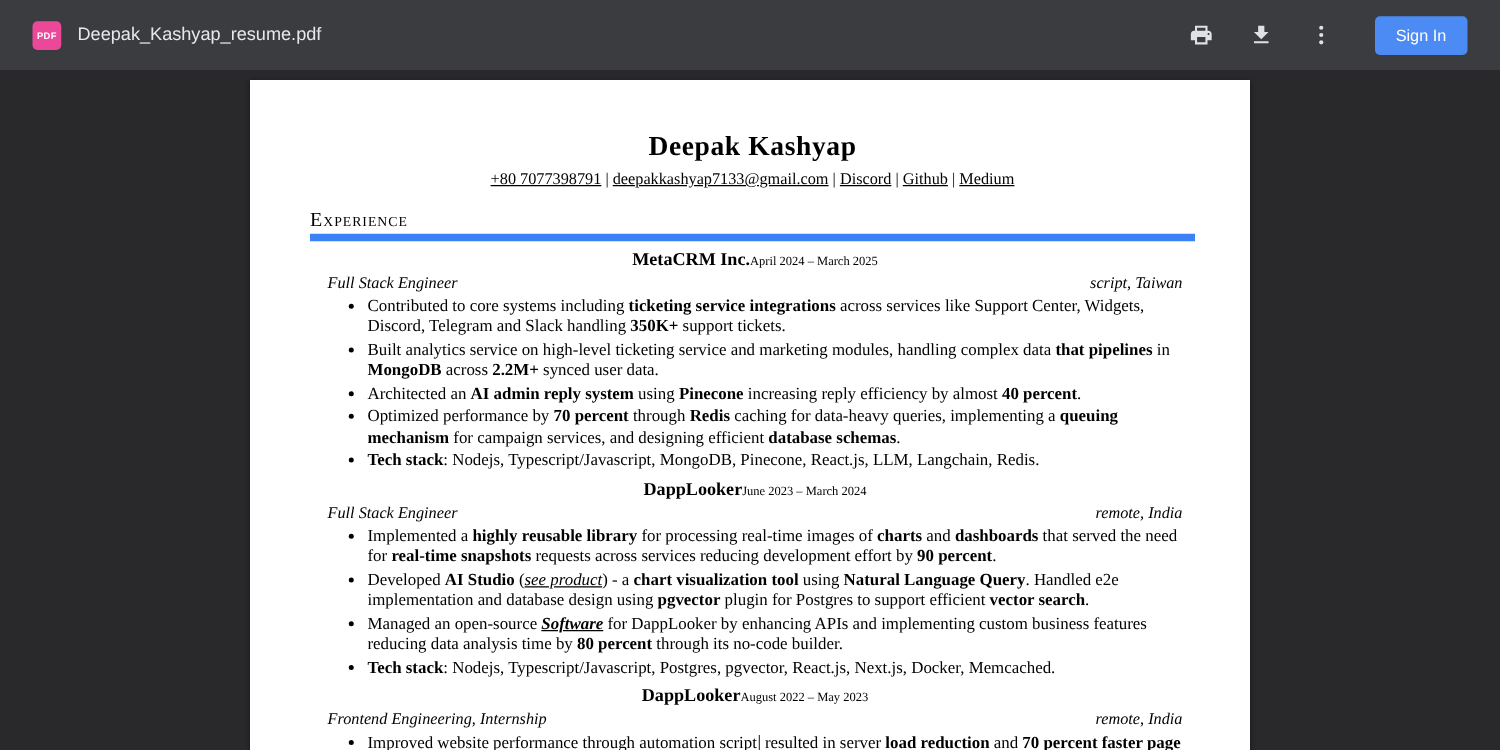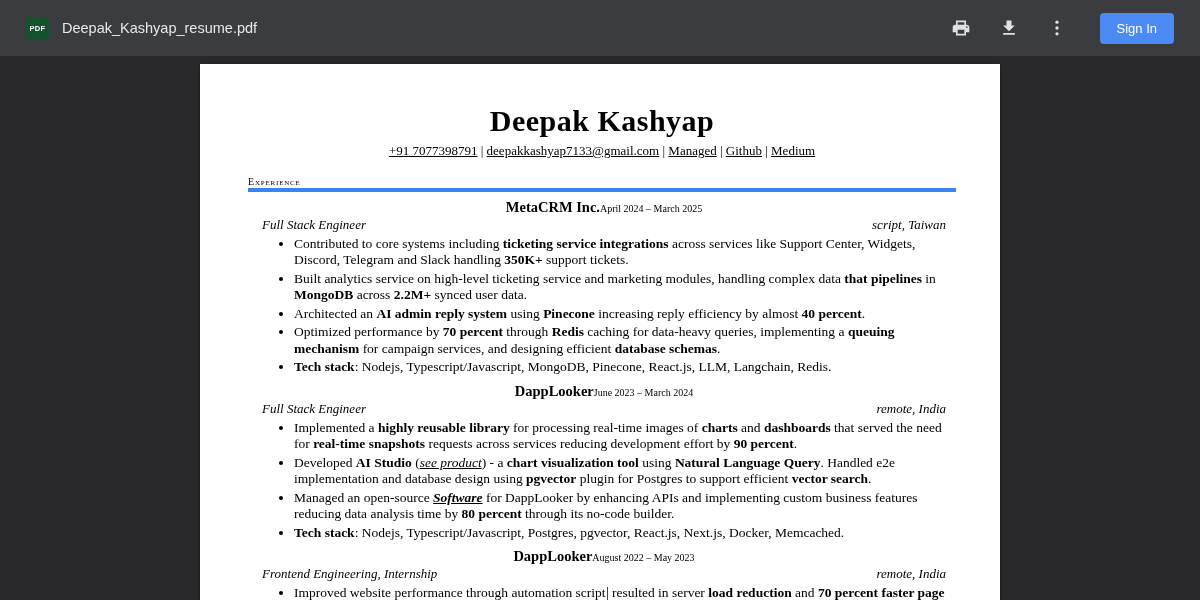--- a/index.html
+++ b/index.html
@@ -9,21 +9,21 @@
     font-family: "Liberation Sans", sans-serif;
   }
   
   .toolbar {
     height: 56px; background: #3b3c40;
     display: flex; align-items: center;
     padding: 0 26px 0 26px; box-sizing: border-box;
   }
   .pdf-badge {
     width: 23px; height: 23px; border-radius: 4px;
-    background: #14532d; color: #fff;
+    background: #ec4899; color: #fff;
     display: flex; align-items: center; justify-content: center;
     font-size: 7.5px; font-weight: bold; letter-spacing: 0.3px;
     flex: 0 0 auto;
   }
   .doc-title {
     color: #e8e8e8; font-size: 14.5px; margin-left: 13px;
     white-space: nowrap;
     text-align: center;
   }
   .toolbar-right {
@@ -44,28 +44,28 @@
   
   .viewer { padding-top: 8px; }
   .page {
     width: 800px; margin: 0 auto; background: #ffffff;
     min-height: 1000px; box-sizing: border-box;
     padding: 40px 44px 40px 48px;
     font-family: "Liberation Serif", serif; color: #000;
     box-shadow: 0 1px 4px rgba(0,0,0,0.5);
   }
   .resume-name {
-    text-align: center; font-size: 30px; font-weight: bold;
+    text-align: center; font-size: 22px; font-weight: bold;
     letter-spacing: 0.5px;
   }
   .contact-line { text-align: center; font-size: 13px; margin-top: 5px; }
   .contact-link { text-decoration: underline; cursor: pointer; }
   .section-title {
-    margin-top: 17px; font-size: 10px; font-variant: small-caps;
-    letter-spacing: 0.8px; border-bottom: 4px solid #3b82f6;
+    margin-top: 17px; font-size: 16px; font-variant: small-caps;
+    letter-spacing: 0.8px; border-bottom: 6px solid #3b82f6;
     padding-bottom: 1px;
   }
   .job { margin-top: 7px; }
   .job-header {
     display: flex; justify-content: center; align-items: baseline;
     padding-left: 14px; padding-right: 10px;
   }
   .job-company { font-weight: bold; font-size: 14.5px; }
   .job-dates { font-size: 10px; }
   .job-subheader {
@@ -113,21 +113,21 @@
           <circle cx="12" cy="19" r="2"></circle>
       </svg>
     </button>
     <button class="signin-btn">Sign In</button>
   </div>
 </header>
 
 <div class="viewer">
   <div class="page">
     <div class="resume-name">Deepak Kashyap</div>
-    <div class="contact-line"><span class="contact-link">+91 7077398791</span><span> | </span><span class="contact-link">deepakkashyap7133@gmail.com</span><span> | </span><span class="contact-link">Managed</span><span> | </span><span class="contact-link">Github</span><span> | </span><span class="contact-link">Medium</span></div>
+    <div class="contact-line"><span class="contact-link">+80 7077398791</span><span> | </span><span class="contact-link">deepakkashyap7133@gmail.com</span><span> | </span><span class="contact-link">Discord</span><span> | </span><span class="contact-link">Github</span><span> | </span><span class="contact-link">Medium</span></div>
     <div class="section-title">Experience</div>
     <div id="jobs-root">
   <div class="job">
     <div class="job-header">
       <span class="job-company">MetaCRM Inc.</span>
       <span class="job-dates">April 2024 – March 2025</span>
     </div>
     <div class="job-subheader">
       <span>Full Stack Engineer</span>
       <span>script, Taiwan</span>

